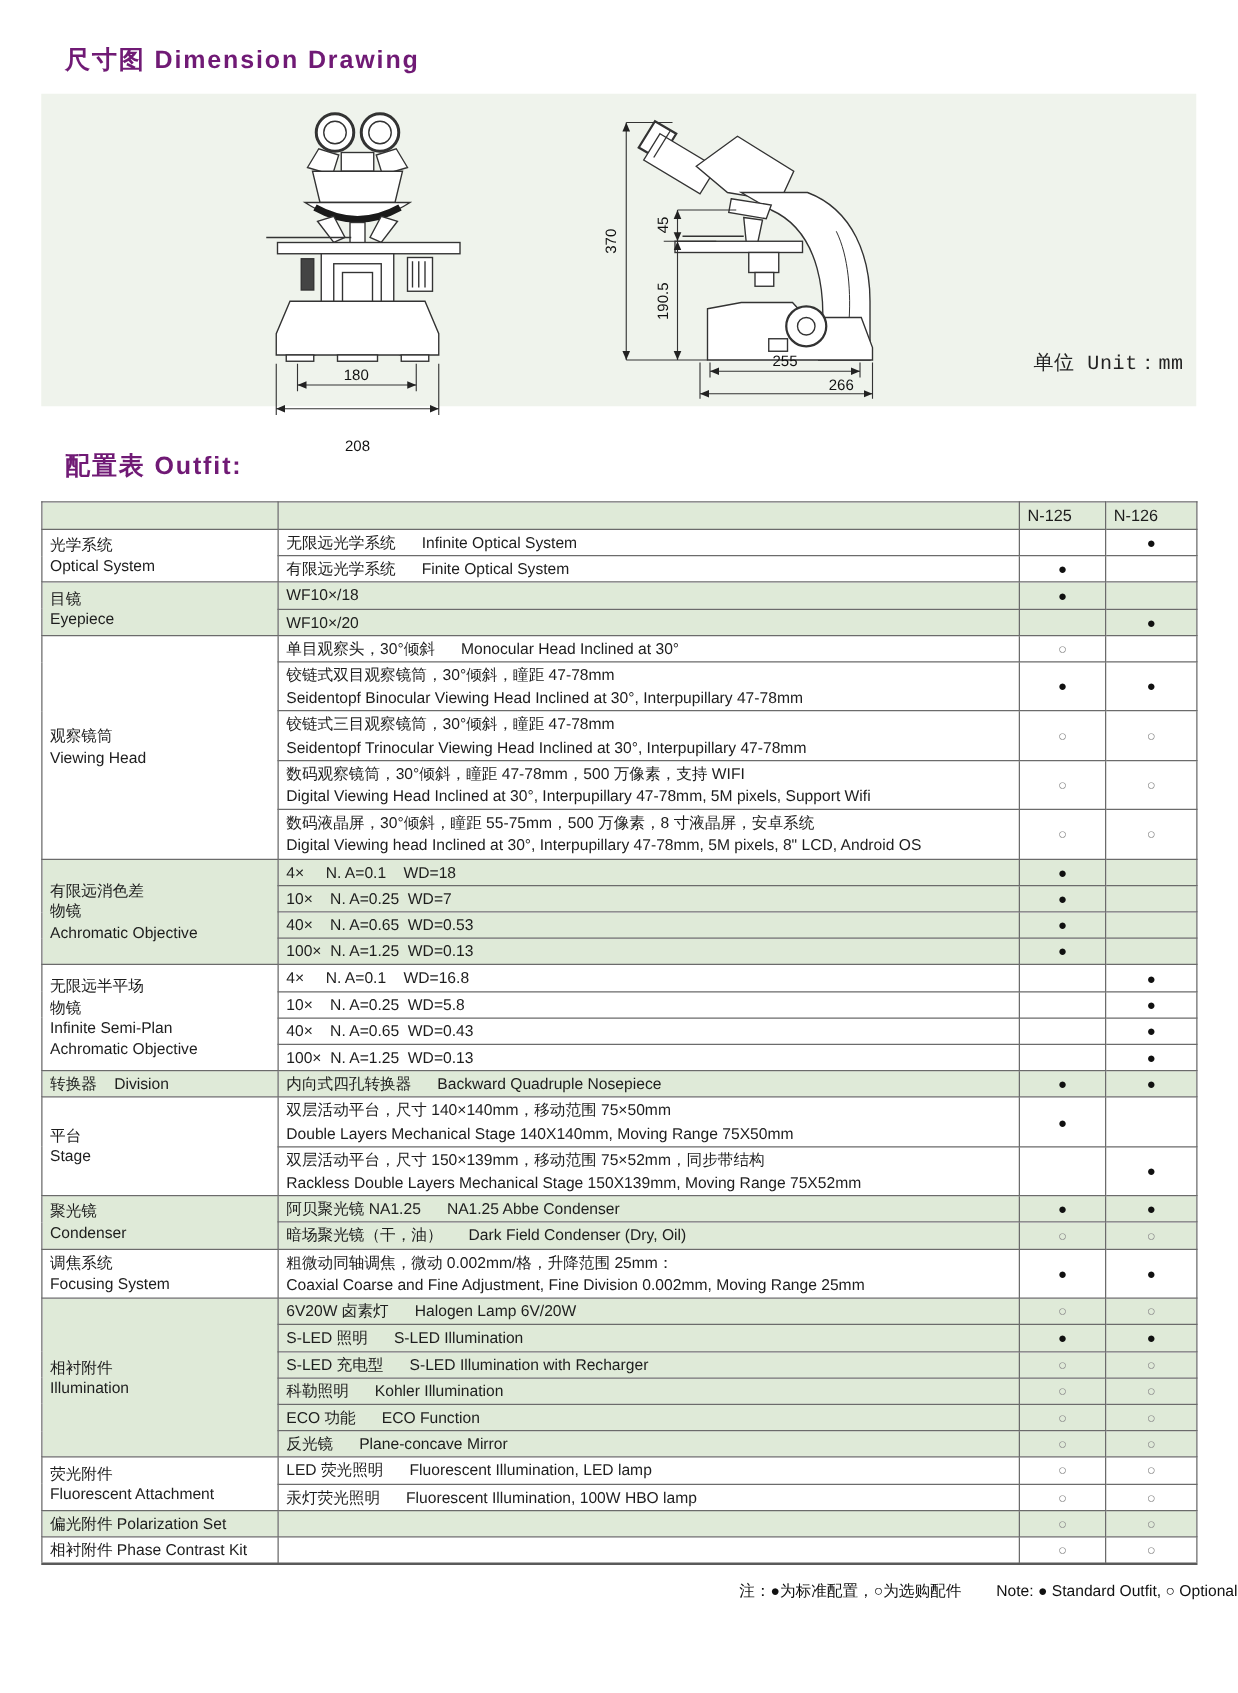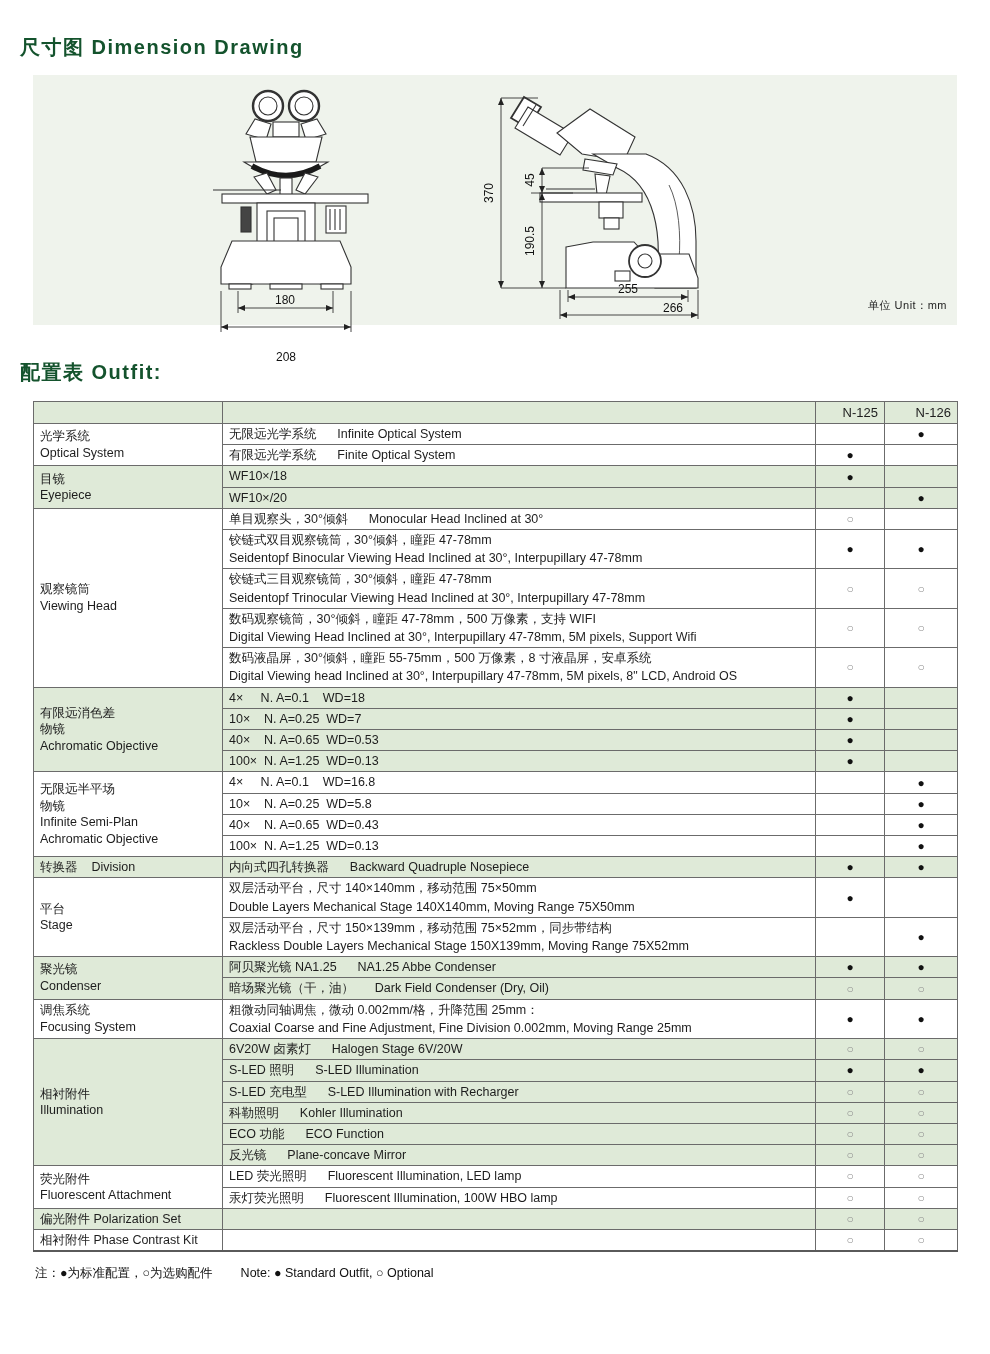--- a/index.html
+++ b/index.html
@@ -2,56 +2,56 @@
 <html><head>
 <meta charset="utf-8">
 <style>
   html,body{margin:0;padding:0;}
   body{
     width:990px;height:1354px;position:relative;background:#ffffff;
     font-family:"Liberation Sans","DejaVu Sans",sans-serif;color:#1c1c1c;
     -webkit-font-smoothing:antialiased;
   }
   .section-title{
-    margin:34px 0 0 20px;font-size:20px;font-weight:bold;letter-spacing:1.5px;color:#14532d;
+    margin:34px 0 0 52px;font-size:20px;font-weight:bold;letter-spacing:1.5px;color:#701a75;
   }
   
   .drawing-panel{
     position:relative;margin:14px 0 0 33px;width:924px;height:250px;
     background:#eff3ec;
   }
   .drawing-panel svg{position:absolute;left:0;top:0;}
   .dim{
     position:absolute;font-size:12px;color:#111;transform:translate(-50%,-50%);
     white-space:nowrap;background:transparent;
   }
   .dim.vert{transform:translate(-50%,-50%) rotate(-90deg);}
   .unit-label{
-    position:absolute;right:10px;bottom:12px;font-size:11px;color:#222;letter-spacing:.5px;
+    position:absolute;right:10px;bottom:24px;font-size:16px;color:#222;letter-spacing:.5px;font-family:Liberation Mono, monospace;
   }
   
   table.outfit{
     margin:15px 0 0 33px;border-collapse:collapse;width:924px;table-layout:fixed;
     font-size:12.5px;color:#1d1d1d;border-bottom:2px solid #5a5a5a;
   }
   table.outfit th,table.outfit td{
     border:1px solid #6b6b6b;padding:1px 6px;vertical-align:middle;
     font-weight:normal;text-align:left;overflow:hidden;
   }
-  table.outfit thead th{height:19px;text-align:right;font-size:13px;}
+  table.outfit thead th{height:19px;text-align:left;font-size:13px;}
   .shade-green>td,.shade-green>th{background:#dfead8;}
   .shade-white>td{background:#ffffff;}
   .cat-cell div{line-height:16.5px;white-space:pre-wrap;}
   .desc-cell div{line-height:18.2px;white-space:pre-wrap;}
   .desc-cell div:empty::after{content:"\00a0";}
   .mark-cell{text-align:center !important;line-height:18px;}
   .dot-filled{color:#111;font-size:12px;}
   .dot-open{color:#8f8f8f;font-size:12px;}
   
-  .note-line{margin:13px 0 0 35px;font-size:12.5px;color:#111;}
+  .note-line{margin:13px 0 0 35px;font-size:12.5px;color:#111;text-align:right;}
   .note-line .gap{display:inline-block;width:28px;}
 </style>
 </head>
 <body>
 
 <h1 class="section-title">尺寸图 Dimension Drawing</h1>
 
 <div class="drawing-panel">
   <svg width="924" height="267" viewBox="0 0 924 267">
     <defs>
@@ -384,21 +384,21 @@
         </td>
         <td class="mark-cell"><span class="dot-filled">●</span></td>
         <td class="mark-cell"><span class="dot-filled">●</span></td>
       </tr>
       <tr class="shade-green">
         <td rowspan="6" class="cat-cell">
           <div>相衬附件</div>
           <div>Illumination</div>
         </td>
         <td class="desc-cell">
-          <div>6V20W 卤素灯      Halogen Stage 6V/20W</div>
+          <div>6V20W 卤素灯      Halogen Lamp 6V/20W</div>
         </td>
         <td class="mark-cell"><span class="dot-open">○</span></td>
         <td class="mark-cell"><span class="dot-open">○</span></td>
       </tr>
       <tr class="shade-green">
         <td class="desc-cell">
           <div>S-LED 照明      S-LED Illumination</div>
         </td>
         <td class="mark-cell"><span class="dot-filled">●</span></td>
         <td class="mark-cell"><span class="dot-filled">●</span></td>

